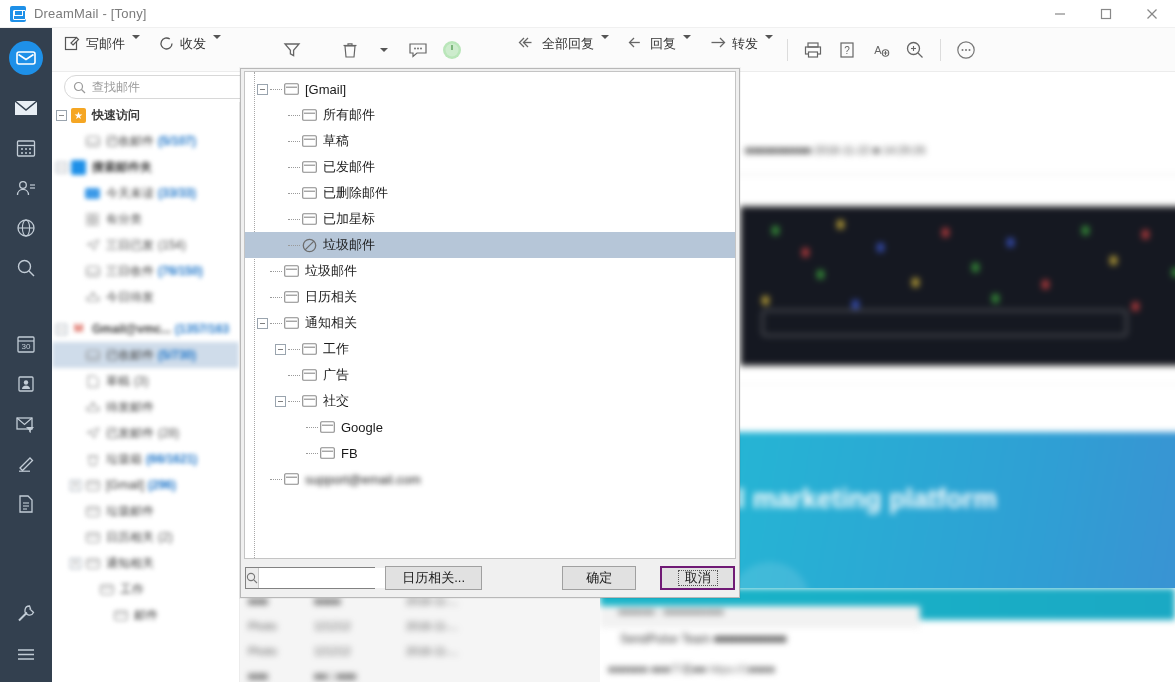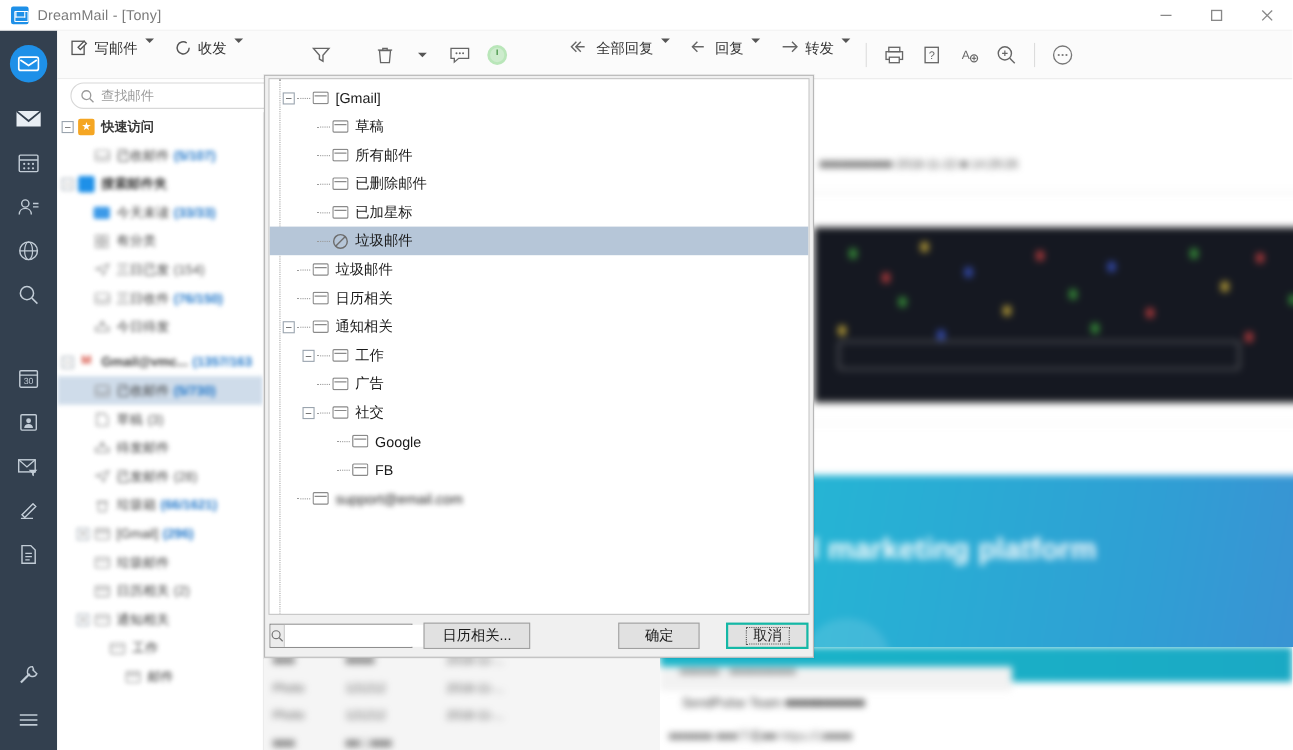--- a/index.html
+++ b/index.html
@@ -208,21 +208,21 @@
   #dlg-search input{
     border:0;outline:0;flex:1;height:20px;font-size:12px;padding-left:4px;
     font-family:"Liberation Sans",sans-serif;
   }
   .dlg-btn{
     height:24px;background:#e1e1e1;border:1px solid #a0a0a0;
     display:flex;align-items:center;justify-content:center;font-size:13px;color:#1a1a1a;
   }
   #btn-newfolder{width:110px;margin-left:10px;}
   #btn-ok{width:84px;margin-left:80px;}
-  #btn-cancel{width:84px;margin-left:24px;border:2px solid #14b8a6;background:#e1e1e1;}
+  #btn-cancel{width:84px;margin-left:24px;border:2px solid #701a75;background:#e1e1e1;}
   #btn-cancel span{border:1px dotted #555;padding:0 6px;line-height:14px;}
 </style>
 </head>
 <body>
 
 <div id="titlebar">
   <div id="app-icon"></div>
   <div id="title-text">DreamMail - [Tony]</div>
   <div id="wc-group">
     <div class="wctrl">
@@ -800,33 +800,45 @@
         <div class="tnode">
           <span style="width: 30px; flex: 0 0 auto;"></span>
           <span class="togspace"></span>
           <span class="dots"></span>
           <span style="width: 15px; height: 15px; flex: 0 0 auto; margin-right: 6px; display: flex; align-items: center; justify-content: center;">
             <svg width="15" height="12" viewBox="0 0 15 12">
               <rect x="0.7" y="0.8" width="13.6" height="10.4" rx="1" fill="#fff" stroke="#8a8a8a" stroke-width="1.1"></rect>
               <line x1="2" y1="4.2" x2="13" y2="4.2" stroke="#8a8a8a" stroke-width="1.1"></line>
             </svg>
           </span>
+          <span>所有邮件</span>
+        </div>
+        <div class="tnode">
+          <span style="width: 30px; flex: 0 0 auto;"></span>
+          <span class="togspace"></span>
+          <span class="dots"></span>
+          <span style="width: 15px; height: 15px; flex: 0 0 auto; margin-right: 6px; display: flex; align-items: center; justify-content: center;">
+            <svg width="15" height="12" viewBox="0 0 15 12">
+              <rect x="0.7" y="0.8" width="13.6" height="10.4" rx="1" fill="#fff" stroke="#8a8a8a" stroke-width="1.1"></rect>
+              <line x1="2" y1="4.2" x2="13" y2="4.2" stroke="#8a8a8a" stroke-width="1.1"></line>
+            </svg>
+          </span>
           <span>草稿</span>
         </div>
         <div class="tnode">
           <span style="width: 30px; flex: 0 0 auto;"></span>
           <span class="togspace"></span>
           <span class="dots"></span>
           <span style="width: 15px; height: 15px; flex: 0 0 auto; margin-right: 6px; display: flex; align-items: center; justify-content: center;">
             <svg width="15" height="12" viewBox="0 0 15 12">
               <rect x="0.7" y="0.8" width="13.6" height="10.4" rx="1" fill="#fff" stroke="#8a8a8a" stroke-width="1.1"></rect>
               <line x1="2" y1="4.2" x2="13" y2="4.2" stroke="#8a8a8a" stroke-width="1.1"></line>
             </svg>
           </span>
-          <span>所有邮件</span>
+          <span>已发邮件</span>
         </div>
         <div class="tnode">
           <span style="width: 30px; flex: 0 0 auto;"></span>
           <span class="togspace"></span>
           <span class="dots"></span>
           <span style="width: 15px; height: 15px; flex: 0 0 auto; margin-right: 6px; display: flex; align-items: center; justify-content: center;">
             <svg width="15" height="12" viewBox="0 0 15 12">
               <rect x="0.7" y="0.8" width="13.6" height="10.4" rx="1" fill="#fff" stroke="#8a8a8a" stroke-width="1.1"></rect>
               <line x1="2" y1="4.2" x2="13" y2="4.2" stroke="#8a8a8a" stroke-width="1.1"></line>
             </svg>

